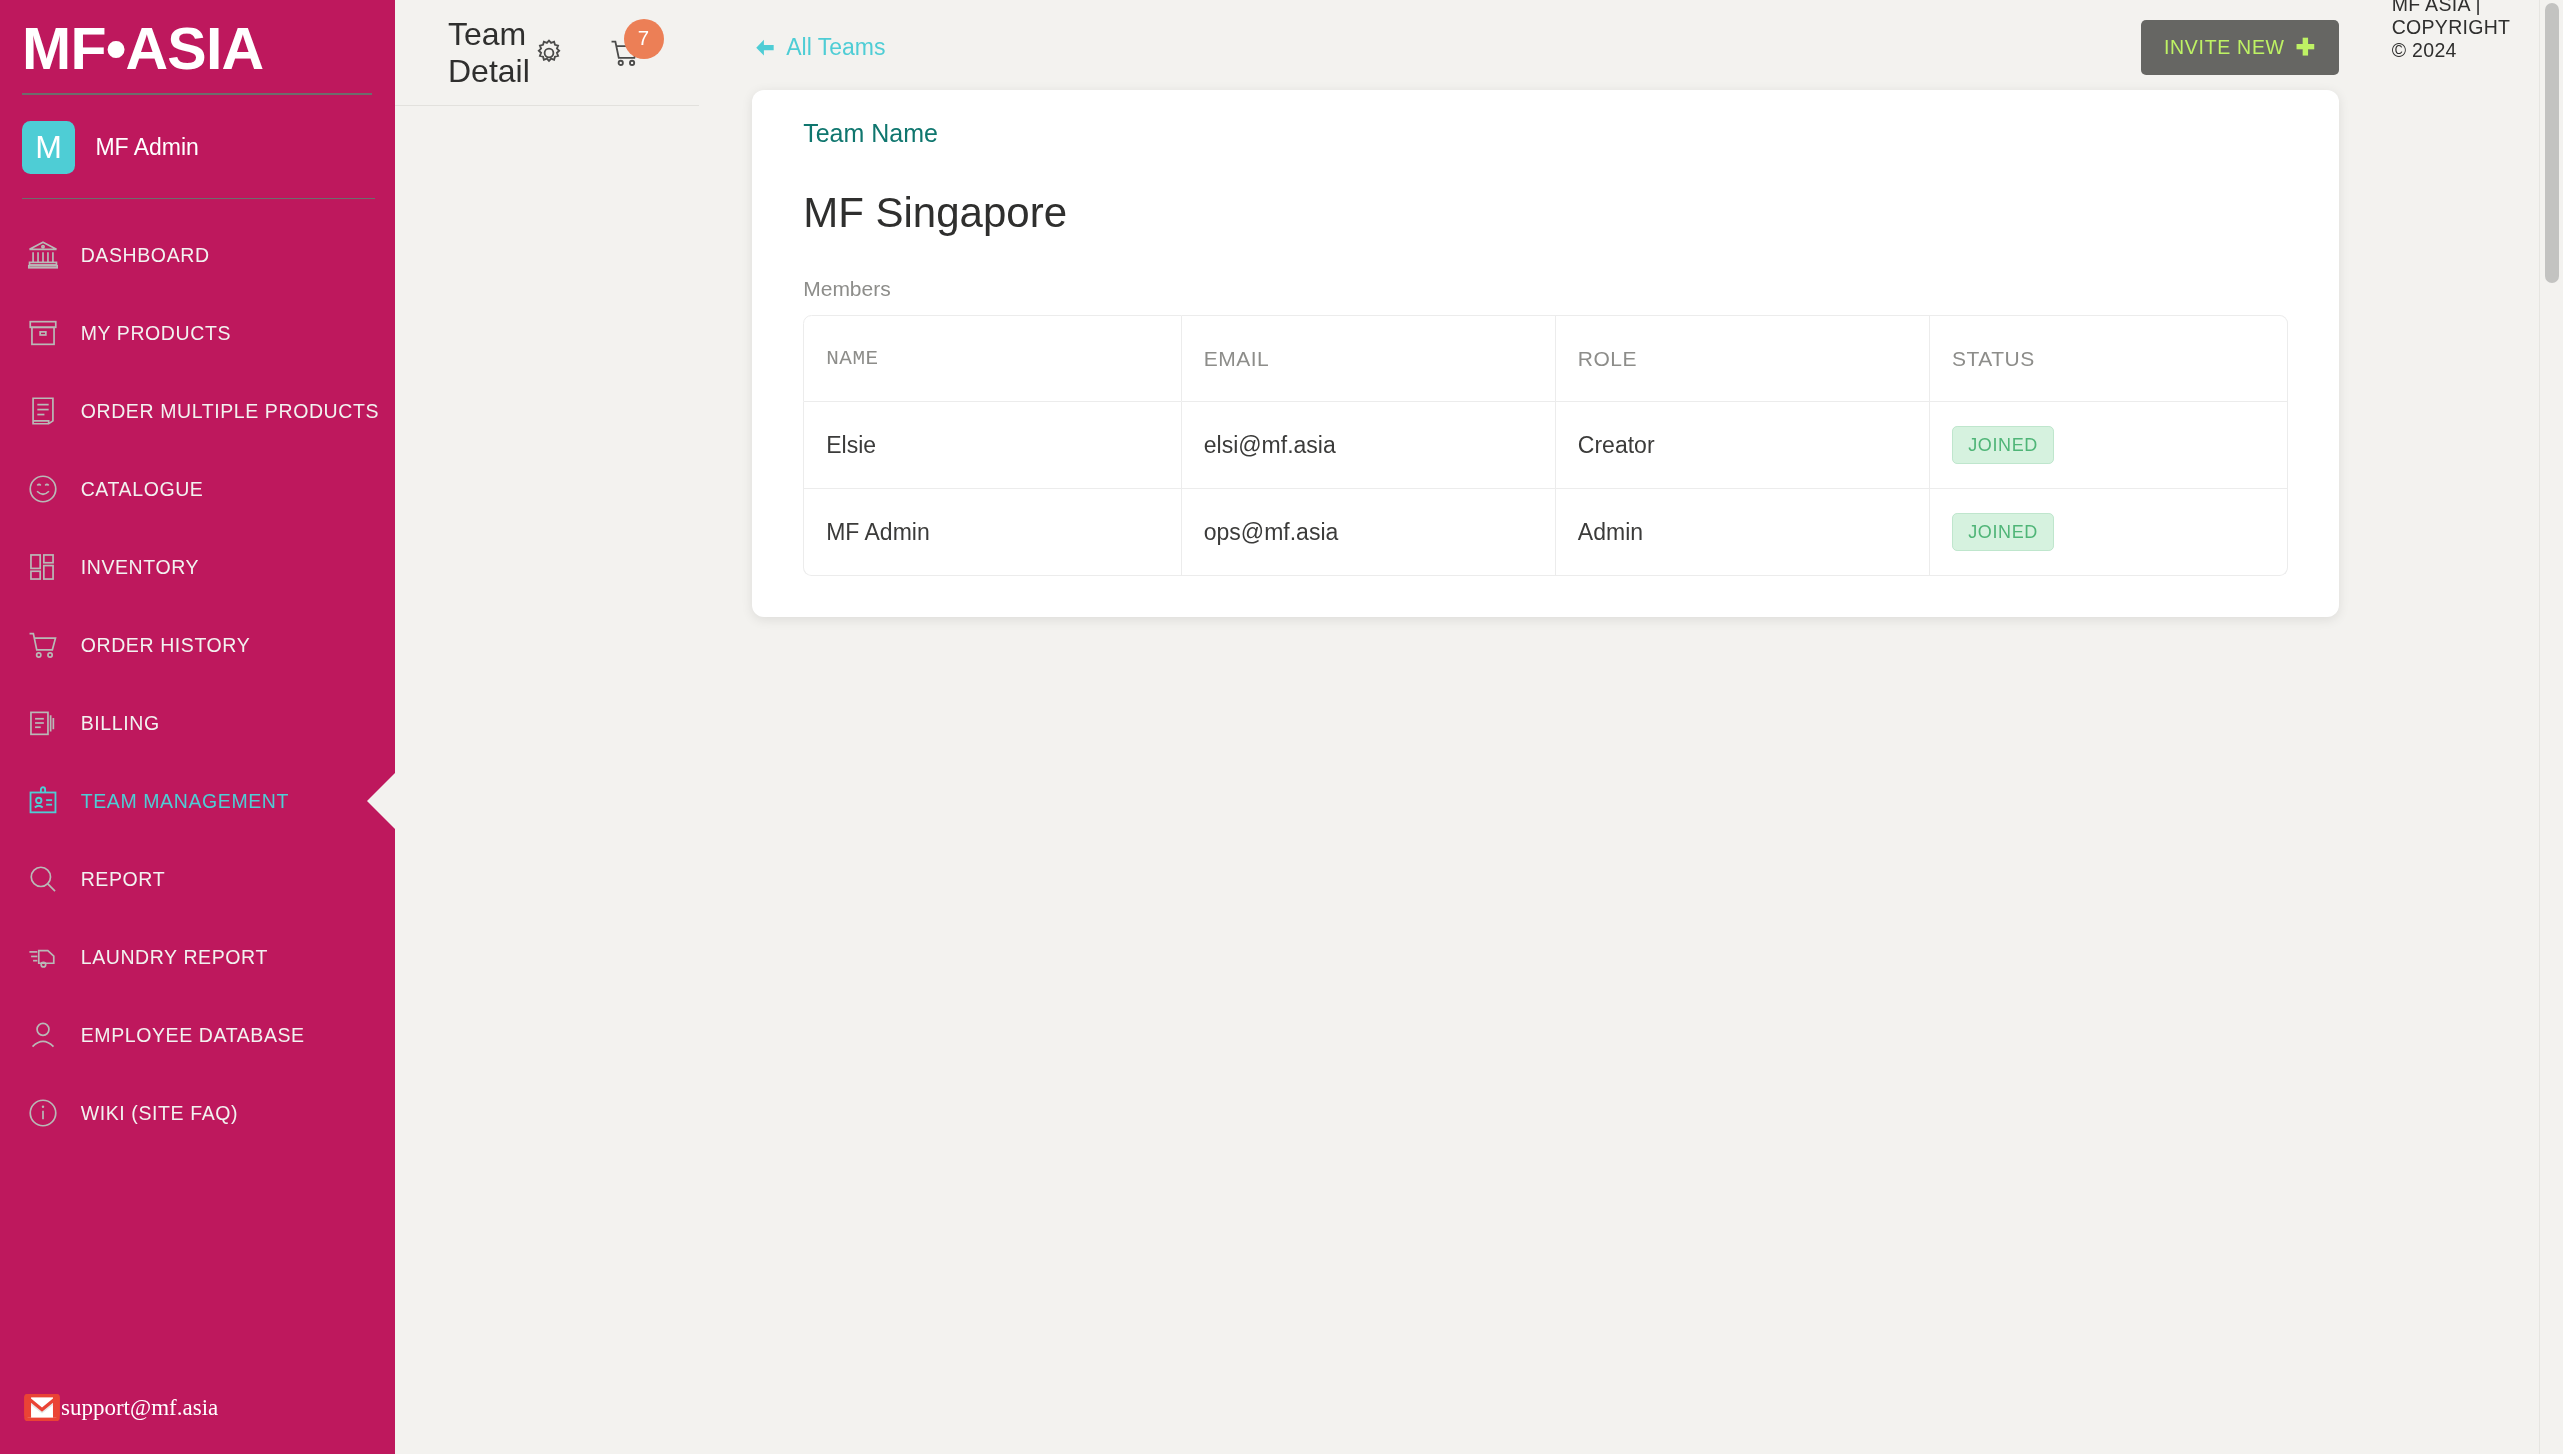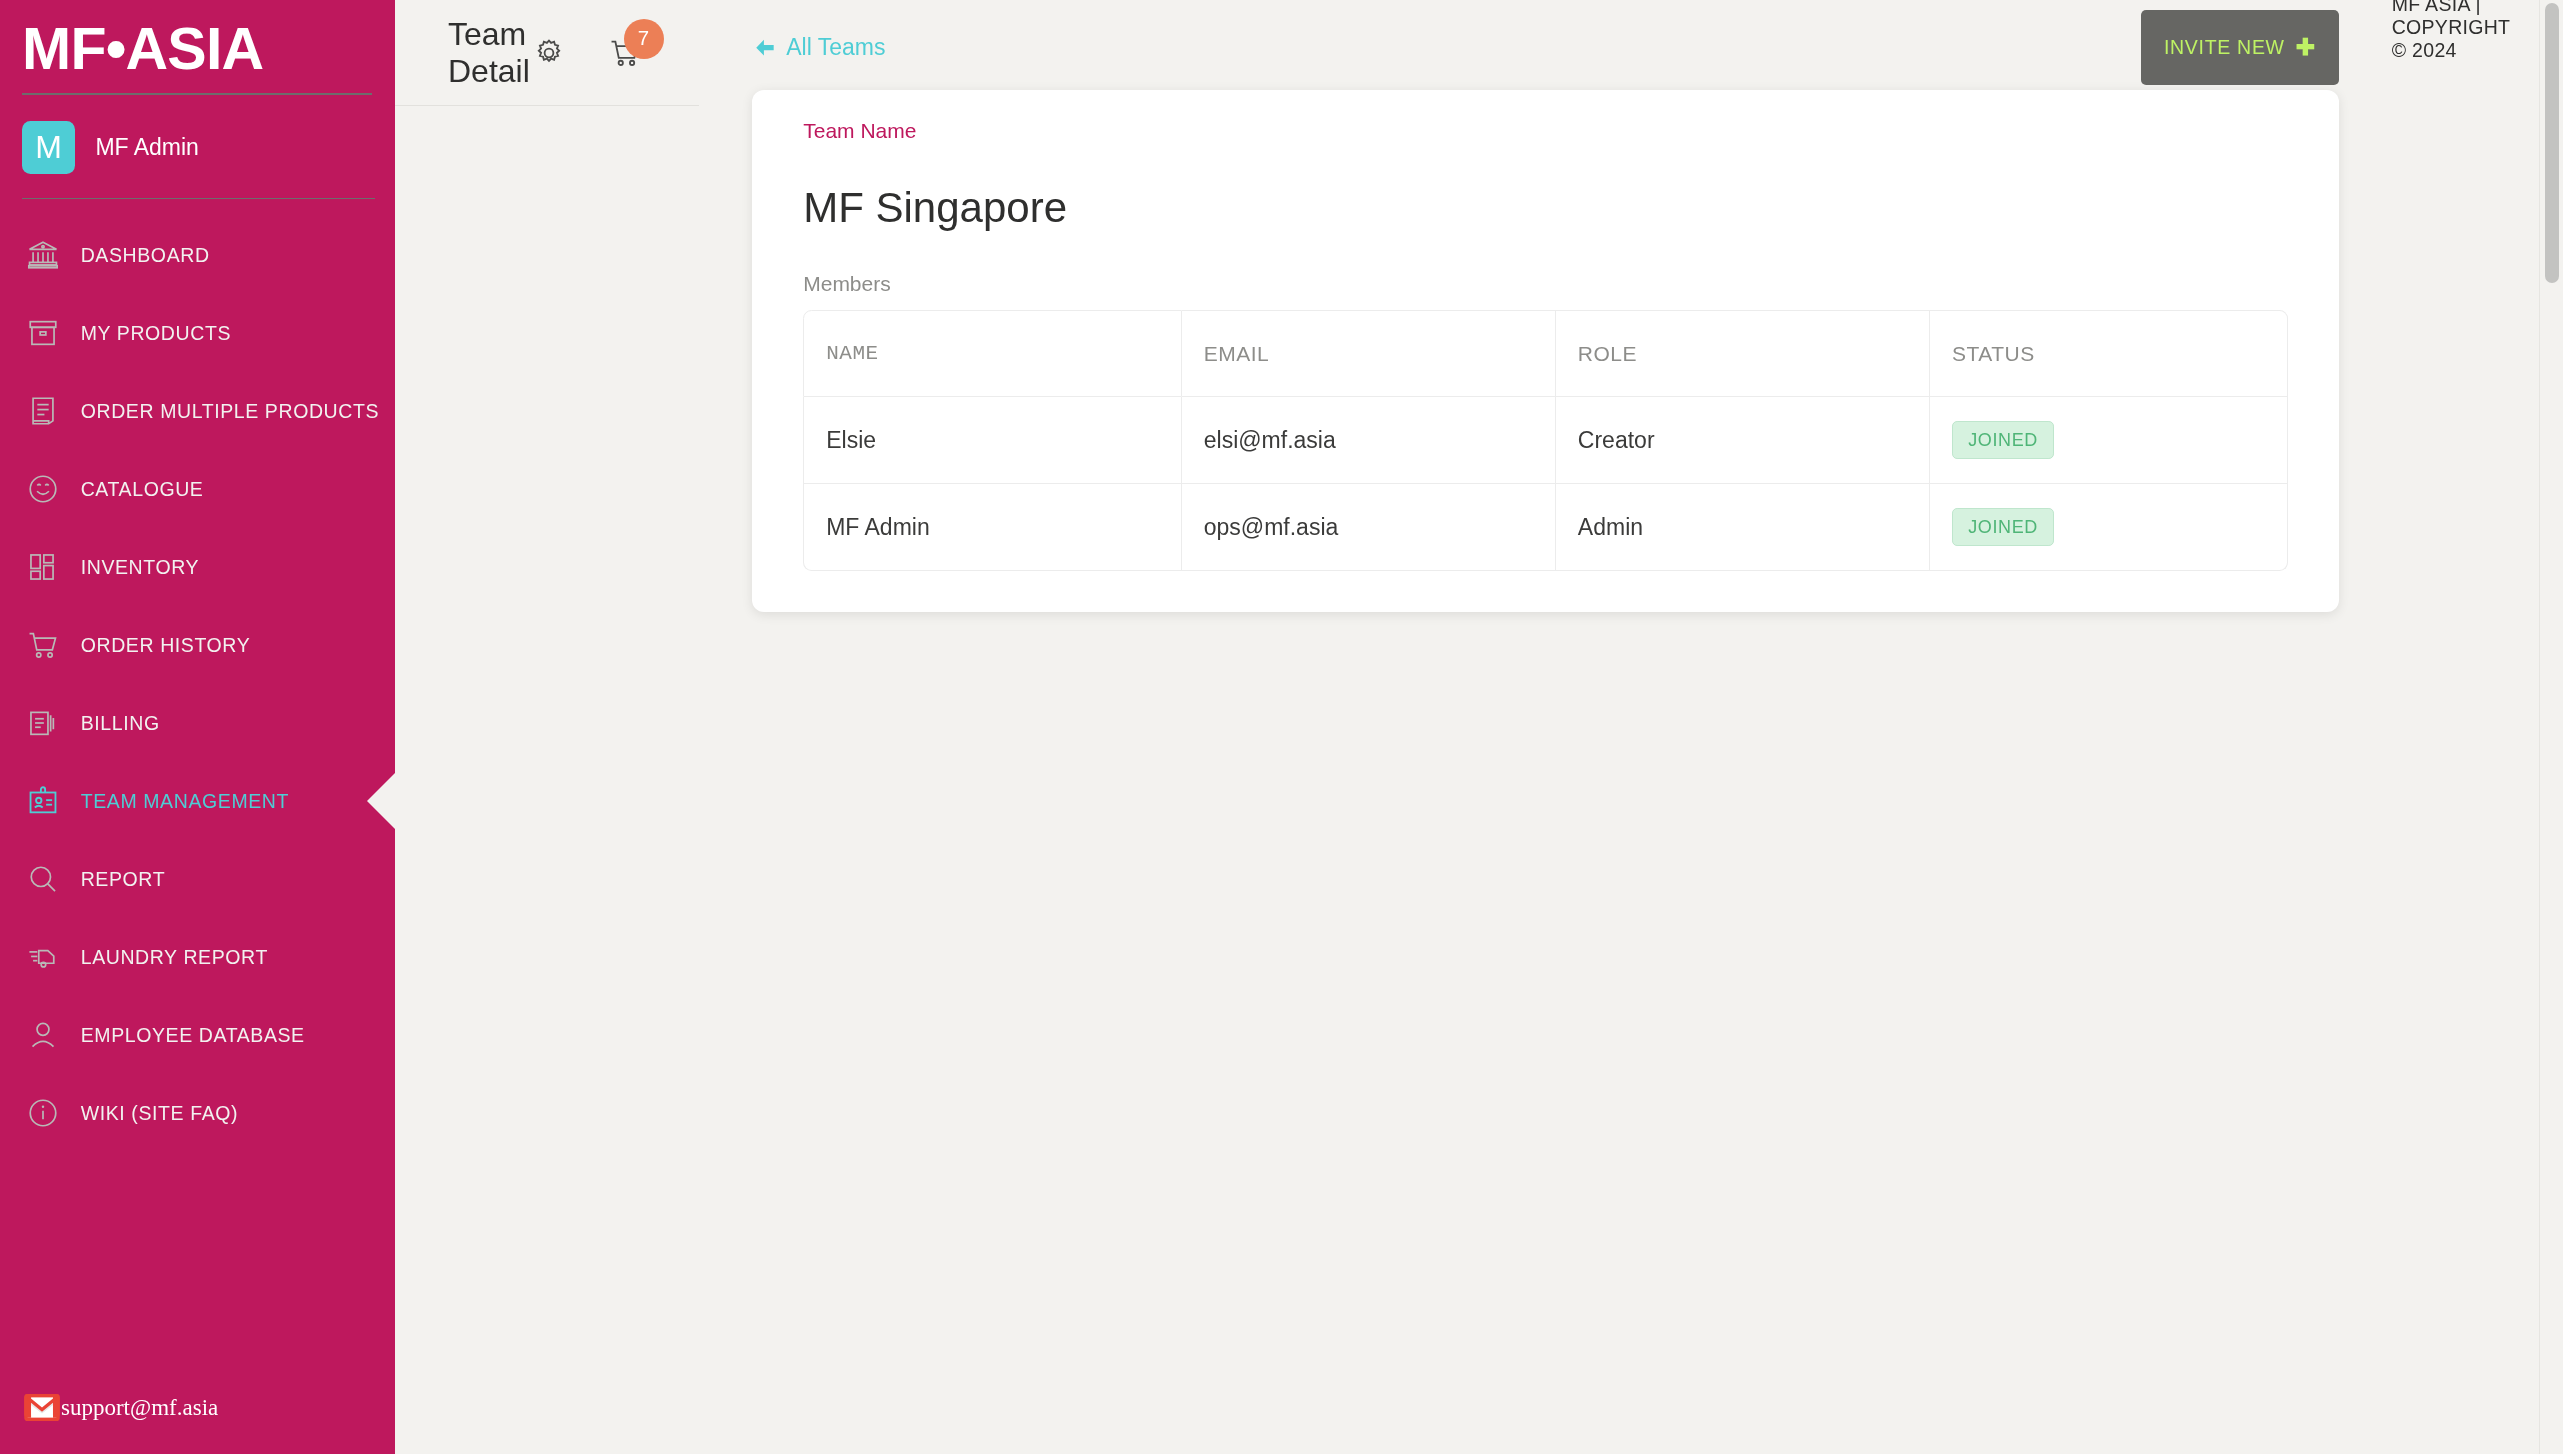--- a/index.html
+++ b/index.html
@@ -227,20 +227,21 @@
 
   .content {
     flex: 1 1 auto;
     position: relative;
     padding: 0 53px;
     overflow: hidden;
   }
 
   .subbar {
     display: flex;
+    align-items: center;
     height: 85px;
     padding-top: 10.2px;
   }
 
   .back-link {
     display: flex;
     align-items: center;
     color: #4ecdd5;
     font-size: 23px;
     cursor: pointer;
@@ -276,22 +277,22 @@
 
   .card {
     background: #ffffff;
     border-radius: 12px;
     box-shadow: 0 2.5px 12px rgba(0,0,0,0.09);
     padding: 29px 51px 41px 51px;
     margin-top: 5.1px;
   }
 
   .field-label {
-    font-size: 21px;
-    color: #be185d;
+    font-size: 25px;
+    color: #0f766e;
     margin-bottom: 8.5px;
   }
 
   .team-name {
     font-size: 42px;
     color: #2f2f2e;
     font-weight: 400;
     line-height: 1.2;
     margin-top: 40px;
   }

